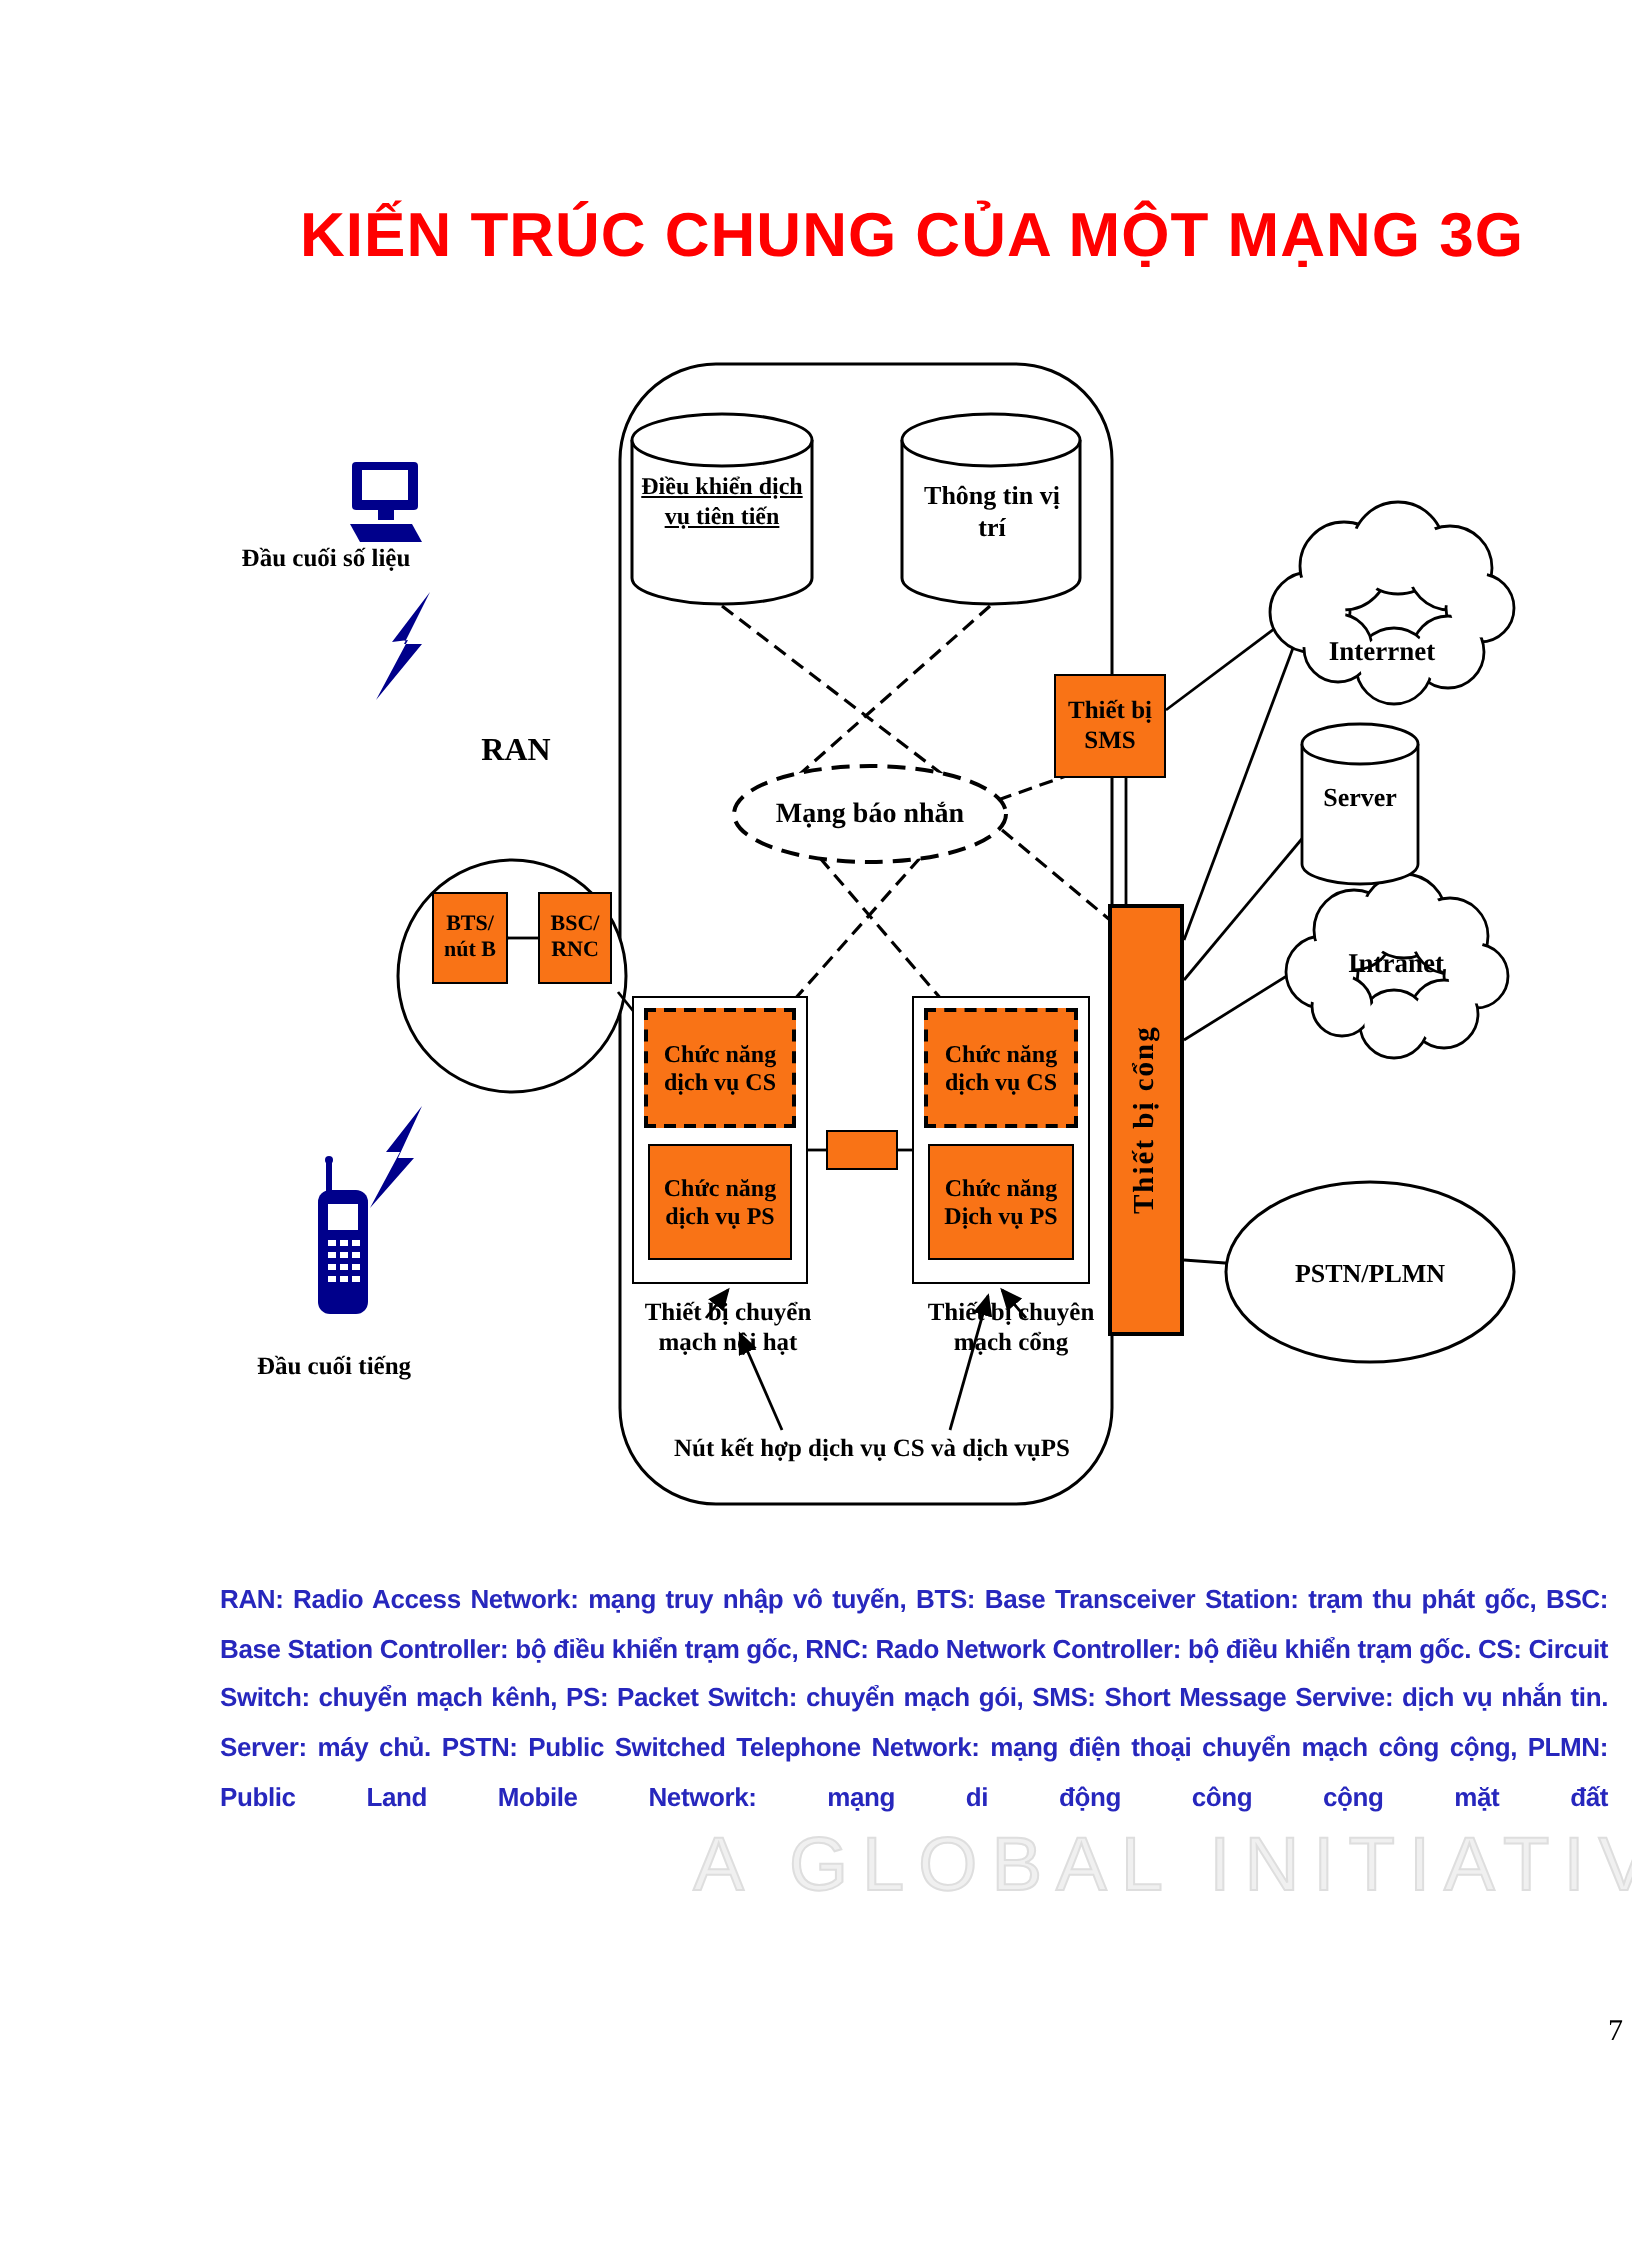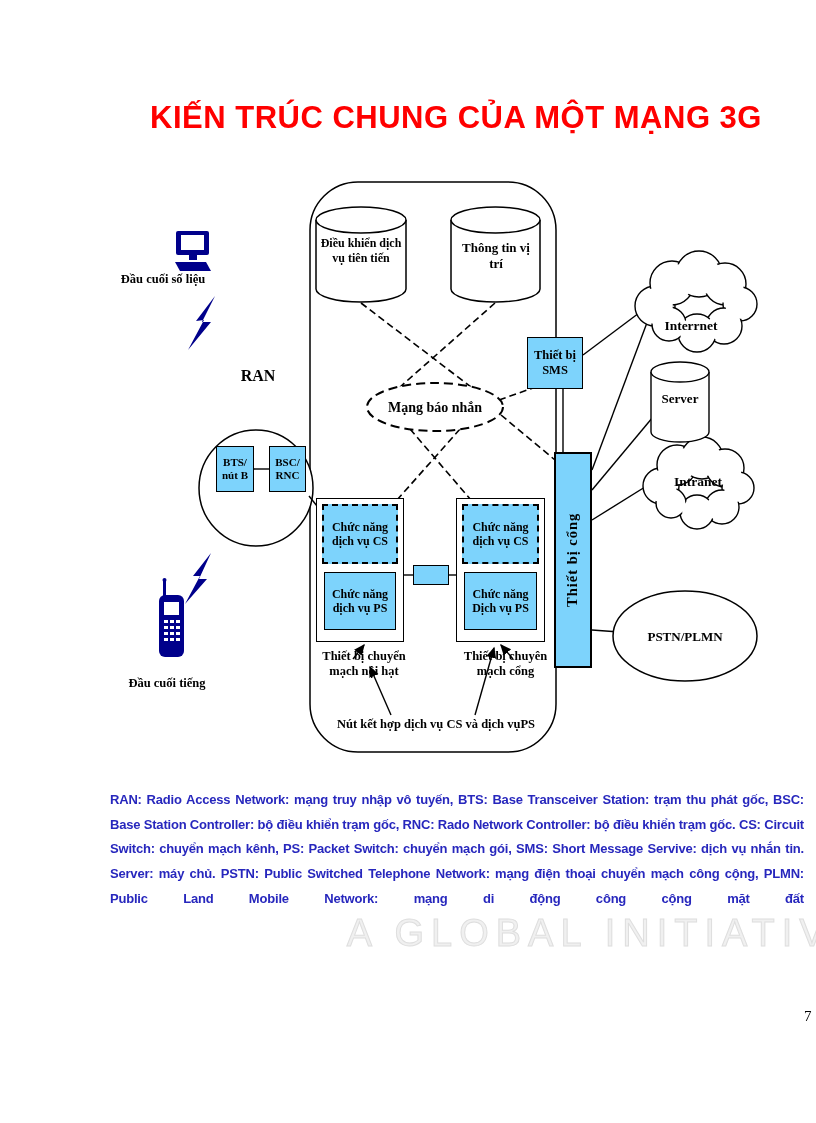--- a/index.html
+++ b/index.html
@@ -16,21 +16,21 @@
   #logo .pp{color:#fff;-webkit-text-stroke:2.5px #111;margin-left:-4px;}
   #logo .tm{font-size:10px;vertical-align:top;letter-spacing:0;-webkit-text-stroke:0;color:#111;}
   #logo .logo-dot{position:absolute;left:58px;top:74px;width:9px;height:9px;border-radius:50%;background:#dd0000;}
   #logo .tagline{margin-top:16px;text-align:right;font-family:"Liberation Sans",sans-serif;
          font-size:9px;font-weight:bold;letter-spacing:3px;color:#222;}
   
   #diagram{position:absolute;left:55px;top:170px;width:720px;height:610px;}
   #diagram svg{position:absolute;left:0;top:0;}
   .lbl{position:absolute;font-family:"Liberation Serif",serif;font-weight:bold;color:#000;
        text-align:center;line-height:1.22;}
-  .box{position:absolute;background:#7dd3fc;border:1.5px solid #000;display:flex;align-items:center;
+  .box{position:absolute;background:#f97316;border:1.5px solid #000;display:flex;align-items:center;
        justify-content:center;text-align:center;font-family:"Liberation Serif",serif;
        font-weight:bold;line-height:1.2;color:#000;box-sizing:border-box;}
   .box.dashed{border:2px dashed #000;}
   .group-outline{position:absolute;border:1.5px solid #000;background:#fff;box-sizing:border-box;}
   #gateway-box{writing-mode:vertical-rl;transform:rotate(180deg);letter-spacing:1px;border-width:2px;}
   .nowrap{white-space:nowrap;}
   
   #watermark{position:absolute;left:0;right:0;top:912px;text-align:right;
        font-family:"Liberation Sans",sans-serif;font-weight:normal;font-size:38px;letter-spacing:7px;
        color:rgba(200,200,200,0.28);-webkit-text-stroke:1px #dedede;pointer-events:none;}
@@ -199,21 +199,21 @@
 
     <div class="box" style="left:424px;top:167px;width:56px;height:52px;font-size:12.5px;">Thiết bị SMS</div>
     <div class="box" id="gateway-box" style="left:451px;top:282px;width:38px;height:216px;font-size:14.5px;">Thiết bị cổng</div>
 
     <div class="box" style="left:113px;top:276px;width:38px;height:46px;font-size:11px;">BTS/ nút B</div>
     <div class="box" style="left:166px;top:276px;width:37px;height:46px;font-size:11px;">BSC/ RNC</div>
 
     <div class="lbl" style="left:6px;top:102px;width:108px;font-size:12.5px;">Đầu cuối số liệu</div>
     <div class="lbl" style="left:126px;top:196px;width:58px;font-size:16px;">RAN</div>
     <div class="lbl" style="left:8px;top:506px;width:112px;font-size:12.5px;">Đầu cuối tiếng</div>
-    <div class="lbl" style="left:214px;top:66px;width:88px;font-size:12px;">Điều khiển dịch vụ tiên tiến</div>
+    <div class="lbl" style="left:214px;top:66px;width:88px;font-size:12px;text-decoration:underline;">Điều khiển dịch vụ tiên tiến</div>
     <div class="lbl" style="left:357px;top:70px;width:72px;font-size:13px;">Thông tin vị trí</div>
     <div class="lbl" style="left:270px;top:229px;width:124px;font-size:14px;">Mạng báo nhắn</div>
     <div class="lbl" style="left:211px;top:479px;width:100px;font-size:12.5px;">Thiết bị chuyển mạch nội hạt</div>
     <div class="lbl" style="left:354px;top:479px;width:97px;font-size:12.5px;">Thiết bị chuyên mạch cổng</div>
     <div class="lbl nowrap" style="left:224px;top:547px;width:218px;font-size:12.5px;">Nút kết hợp dịch vụ CS và dịch vụPS</div>
     <div class="lbl" style="left:534px;top:148px;width:108px;font-size:13.5px;">Interrnet</div>
     <div class="lbl" style="left:548px;top:221px;width:58px;font-size:13px;">Server</div>
     <div class="lbl" style="left:541px;top:304px;width:108px;font-size:13.5px;">Intranet</div>
     <div class="lbl" style="left:521px;top:459px;width:122px;font-size:13px;">PSTN/PLMN</div>
   </div>

